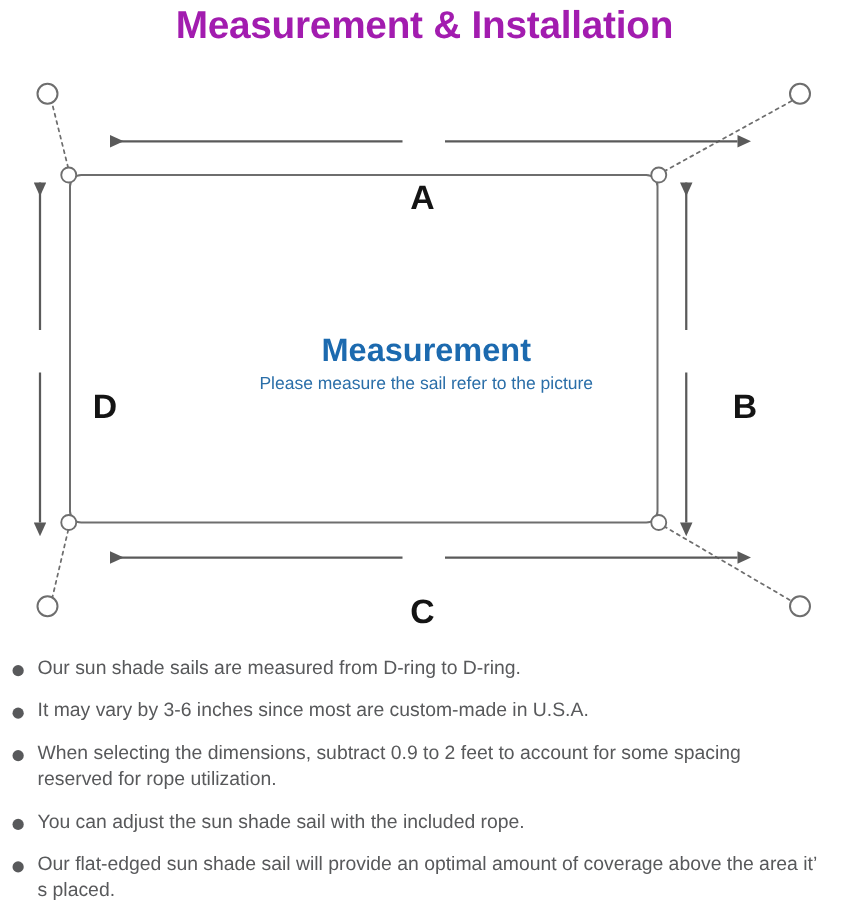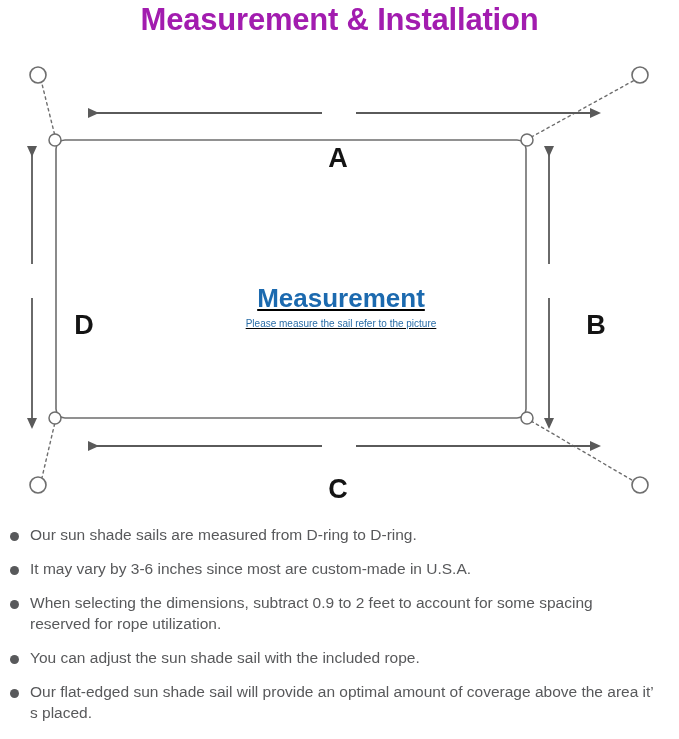--- a/index.html
+++ b/index.html
@@ -34,37 +34,36 @@
     position: absolute;
     top: 48px;
     left: 0;
     width: 679px;
     height: 470px;
   }
 
   #sail-center-text {
     position: absolute;
     left: 104px;
-    top: 235px;
+    top: 217px;
     width: 474px;
     text-align: center;
     pointer-events: none;
-    text-decoration: underline;
   }
   #sail-center-text .heading {
     font-family: "Liberation Sans", sans-serif;
     font-size: 26px;
     font-weight: bold;
     color: #1C6AAF;
     line-height: 30px;
     white-space: nowrap;
   }
   #sail-center-text .sub {
     font-family: "Liberation Sans", sans-serif;
-    font-size: 10px;
+    font-size: 14px;
     font-weight: normal;
     color: #2A6EA8;
     line-height: 22px;
     white-space: nowrap;
   }
 
   .dim-label {
     position: absolute;
     font-family: "Liberation Sans", sans-serif;
     font-weight: bold;

